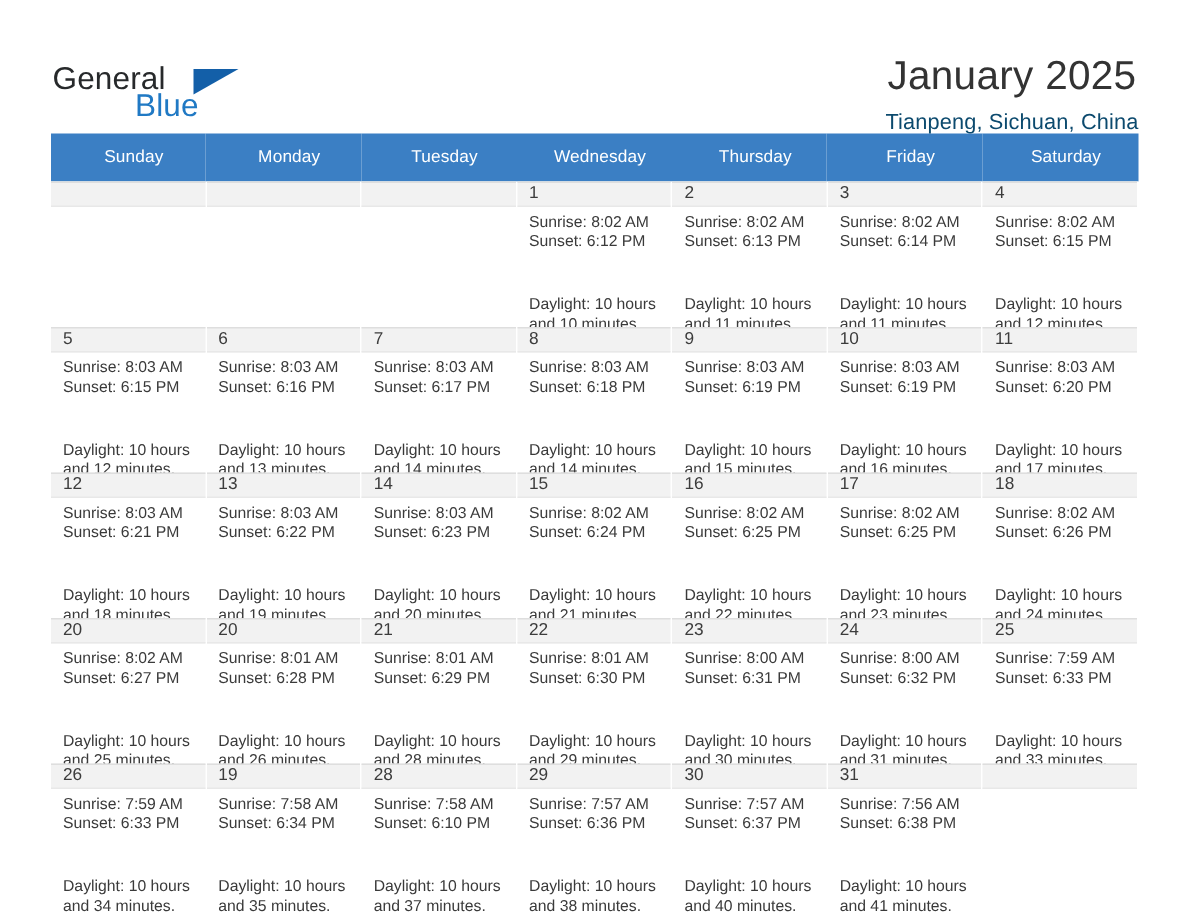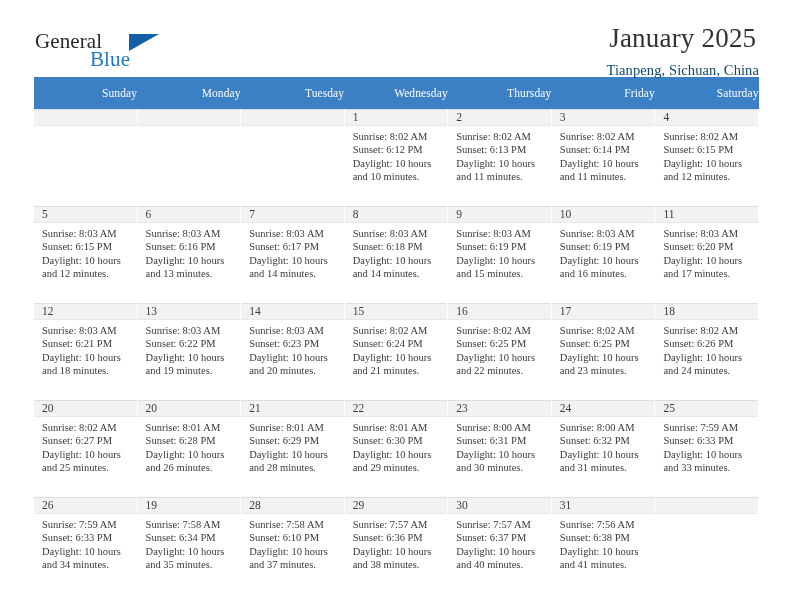--- a/index.html
+++ b/index.html
@@ -12,22 +12,21 @@
     height: 612px;
     font-family: "Liberation Sans", sans-serif;
     color: #2b2b2b;
     overflow: hidden;
   }
   .page {
     position: relative;
     width: 792px;
     height: 612px;
     box-sizing: border-box;
-    padding: 4px 33px;
-    font-family: Liberation Serif, serif;
+    padding: 16px 33px;
   }
 
   
   .topbar {
     position: relative;
     height: 73px;
   }
   .logo {
     position: absolute;
     left: 0;
@@ -89,21 +88,21 @@
   .calendar {
     width: 726px;
     border-collapse: collapse;
     table-layout: fixed;
   }
   .calendar th {
     background: #3b7fc4;
     color: #ffffff;
     font-size: 11.5px;
     font-weight: normal;
-    text-align: right;
+    text-align: center;
     padding: 6px 0 6px 8px;
     height: 20px;
     letter-spacing: 0.1px;
   }
   .calendar td {
     vertical-align: top;
     padding: 0;
     height: 90px;
     border-left: 1px solid #ffffff;
     border-right: 1px solid #ffffff;
@@ -131,20 +130,21 @@
     padding: 4px 6px 0 8px;
     font-size: 10.5px;
     line-height: 13.4px;
     color: #3a3a3a;
   }
   .details div {
     white-space: nowrap;
   }
   .details .wrap2 {
     white-space: normal;
+    margin-top: 28px;
   }
   .spacer-row td {
     height: 7px;
     border: none;
     padding: 0;
     background: #ffffff;
   }
 </style>
 </head>
 <body>

